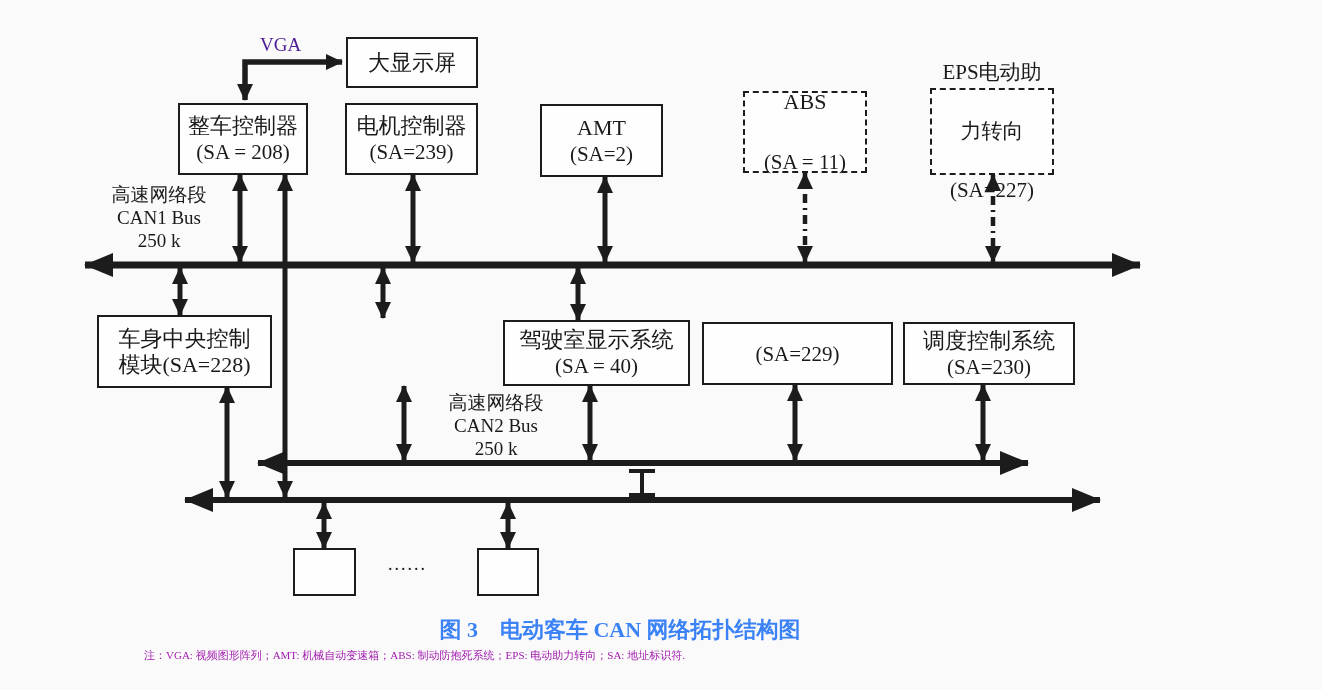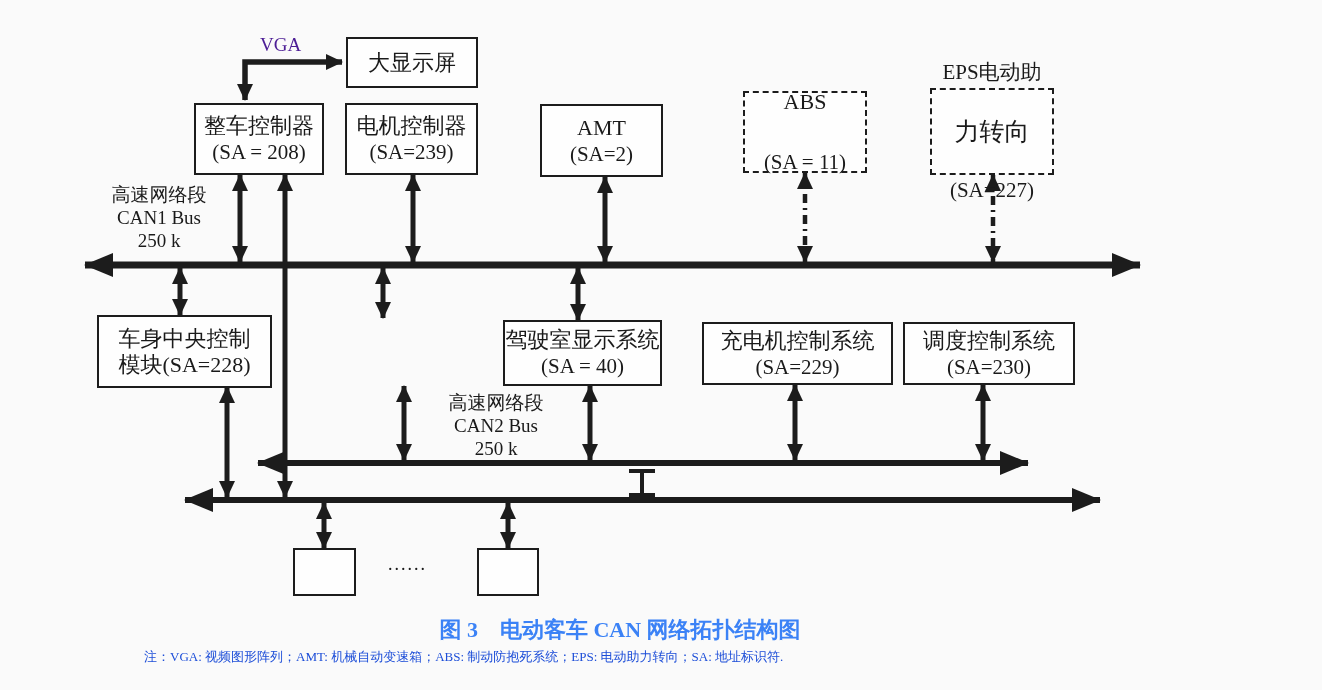--- a/index.html
+++ b/index.html
@@ -8,21 +8,21 @@
   .stage svg{position:absolute;left:0;top:0;}
   .box{position:absolute;background:#fefefe;border:2px solid #1c1c1c;display:flex;flex-direction:column;
        align-items:center;justify-content:center;text-align:center;color:#1a1a1a;z-index:2;box-sizing:border-box;}
   .box.dashed{border:2px dashed #1c1c1c;gap:34px;}
   .bl{font-size:22px;line-height:26px;white-space:nowrap;}
   .bl.small{font-size:21px;}
   .buslabel{position:absolute;text-align:center;color:#1a1a1a;font-size:19px;line-height:23px;z-index:2;}
   .freelabel{position:absolute;color:#4c1d95;font-size:20px;z-index:2;white-space:nowrap;}
   .caption{position:absolute;left:0;top:615px;width:1240px;text-align:center;font-weight:bold;
            font-size:22px;color:#3b82f6;z-index:2;}
-  .note{position:absolute;left:144px;top:648px;font-size:13px;color:#1d4ed8;z-index:2;white-space:nowrap;}
+  .note{position:absolute;left:144px;top:648px;font-size:11px;color:#a21caf;z-index:2;white-space:nowrap;}
   .dots{position:absolute;left:388px;top:554px;font-size:18px;letter-spacing:2px;color:#1a1a1a;z-index:2;}
 </style>
 </head>
 <body>
 
 <div class="stage">
 
   <svg width="1322" height="690" viewBox="0 0 1322 690">
     <defs>
       <marker id="arrB" markerUnits="userSpaceOnUse" markerWidth="32" markerHeight="28" refX="29" refY="13" orient="auto-start-reverse">
@@ -63,21 +63,21 @@
     <line x1="983" y1="385" x2="983" y2="460" stroke="#1c1c1c" stroke-width="5" marker-start="url(#arrS)" marker-end="url(#arrS)"></line>
 
     <line x1="324" y1="503" x2="324" y2="548" stroke="#1c1c1c" stroke-width="5" marker-start="url(#arrS)" marker-end="url(#arrS)"></line>
     <line x1="508" y1="503" x2="508" y2="548" stroke="#1c1c1c" stroke-width="5" marker-start="url(#arrS)" marker-end="url(#arrS)"></line>
   </svg>
 
   <div class="box" style="left:346px;top:37px;width:132px;height:51px">
     <div class="bl">大显示屏</div>
   </div>
 
-  <div class="box" style="left:194px;top:103px;width:130px;height:72px">
+  <div class="box" style="left:178px;top:103px;width:130px;height:72px">
     <div class="bl">整车控制器</div>
     <div class="bl small">(SA = 208)</div>
   </div>
 
   <div class="box" style="left:345px;top:103px;width:133px;height:72px">
     <div class="bl">电机控制器</div>
     <div class="bl small">(SA=239)</div>
   </div>
 
   <div class="box" style="left:540px;top:104px;width:123px;height:73px">
@@ -85,37 +85,36 @@
     <div class="bl small">(SA=2)</div>
   </div>
 
   <div class="box dashed" style="left:743px;top:91px;width:124px;height:82px">
     <div class="bl">ABS</div>
     <div class="bl small">(SA = 11)</div>
   </div>
 
   <div class="box dashed" style="left:930px;top:88px;width:124px;height:87px">
     <div class="bl" style="font-size:21px;line-height:25px">EPS电动助</div>
-    <div class="bl" style="font-size:25px;line-height:25px">力转向</div>
+    <div class="bl" style="font-size:21px;line-height:25px">力转向</div>
     <div class="bl small" style="line-height:25px">(SA=227)</div>
   </div>
 
   <div class="box" style="left:97px;top:315px;width:175px;height:73px">
     <div class="bl">车身中央控制</div>
     <div class="bl">模块(SA=228)</div>
   </div>
 
 
-  <div class="box" style="left:503px;top:320px;width:159px;height:66px">
+  <div class="box" style="left:503px;top:320px;width:187px;height:66px">
     <div class="bl">驾驶室显示系统</div>
     <div class="bl small">(SA = 40)</div>
   </div>
 
   <div class="box" style="left:702px;top:322px;width:191px;height:63px">
-    <div class="bl">充电机控制系统</div>
     <div class="bl small">(SA=229)</div>
   </div>
 
   <div class="box" style="left:903px;top:322px;width:172px;height:63px">
     <div class="bl">调度控制系统</div>
     <div class="bl small">(SA=230)</div>
   </div>
 
   <div class="box" style="left:293px;top:548px;width:63px;height:48px"></div>
   <div class="box" style="left:477px;top:548px;width:62px;height:48px"></div>

